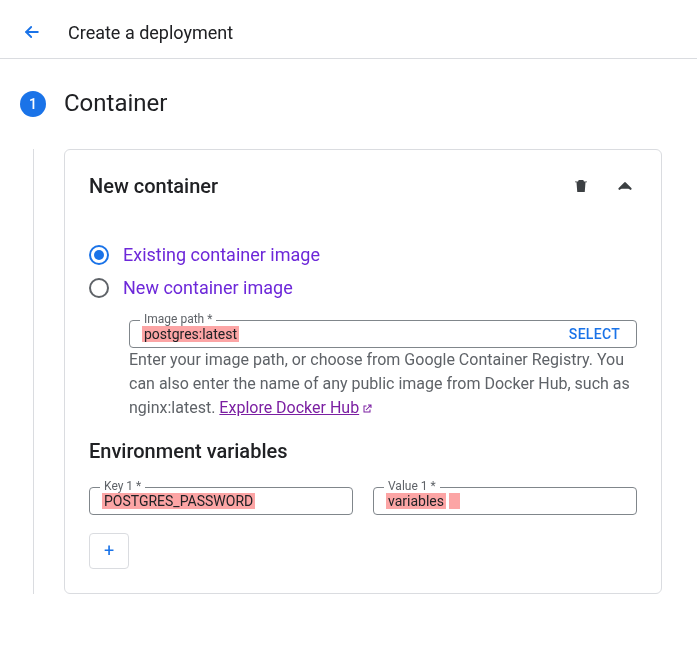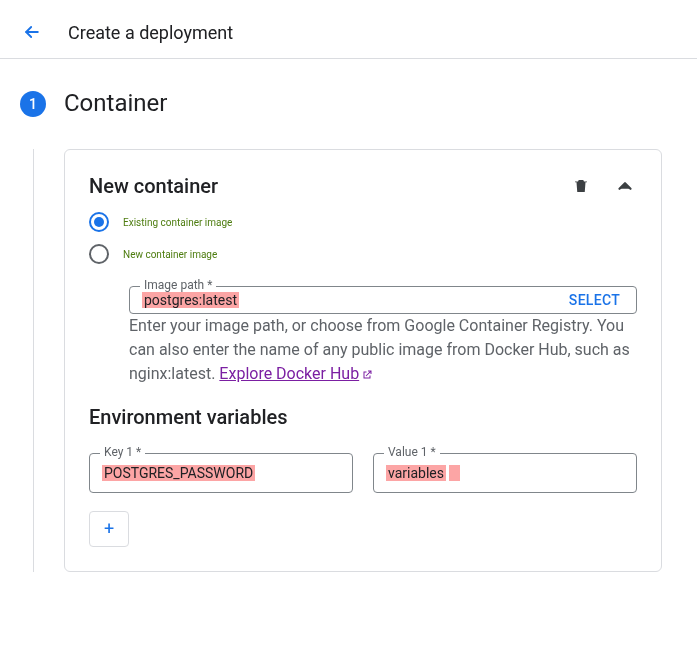--- a/index.html
+++ b/index.html
@@ -82,21 +82,21 @@
     border: 1px solid #dadce0;
     border-radius: 6px;
     padding: 24px 24px 24px 24px;
     flex: 1;
     max-width: 598px;
   }
   .card-head {
     display: flex;
     align-items: flex-start;
     justify-content: space-between;
-    margin-bottom: 8px;
+    margin-bottom: 40px;
   }
   .card-title {
     font-size: 20px;
     font-weight: 500;
   }
   .card-head-icons {
     display: flex;
     align-items: center;
     gap: 20px;
     color: #202124;
@@ -133,22 +133,22 @@
     border-color: #1a73e8;
   }
   .radio.selected::after {
     content: "";
     width: 10px;
     height: 10px;
     border-radius: 50%;
     background: #1a73e8;
   }
   .radio-label {
-    font-size: 10px;
-    color: #4d7c0f;
+    font-size: 18px;
+    color: #6d28d9;
   }
   .indented {
     margin-left: 40px;
   }
   .field-wrap {
     position: relative;
     border: 1px solid #80868b;
     border-radius: 4px;
     display: flex;
     align-items: center;
@@ -213,21 +213,21 @@
   }
   .env-row {
     display: flex;
     gap: 20px;
     margin-bottom: 18px;
   }
   .env-field {
     position: relative;
     border: 1px solid #80868b;
     border-radius: 4px;
-    height: 40px;
+    height: 28px;
     flex: 1;
     padding: 0 12px;
     display: flex;
     align-items: center;
   }
   .text-btn {
     border: 1px solid #dadce0;
     border-radius: 4px;
     color: #1a73e8;
     font-weight: 500;

